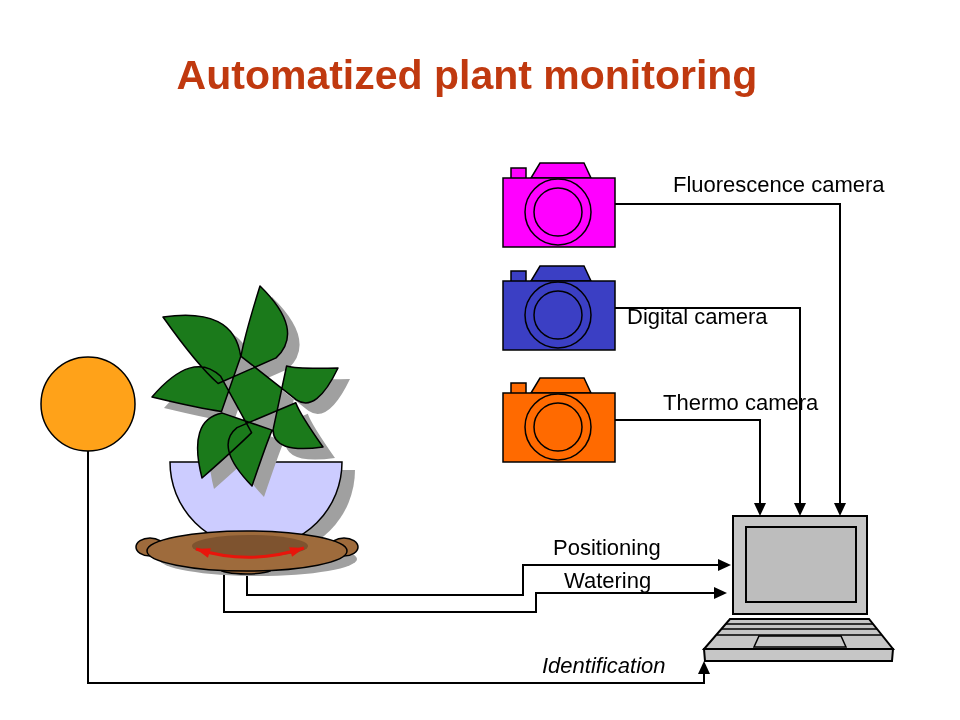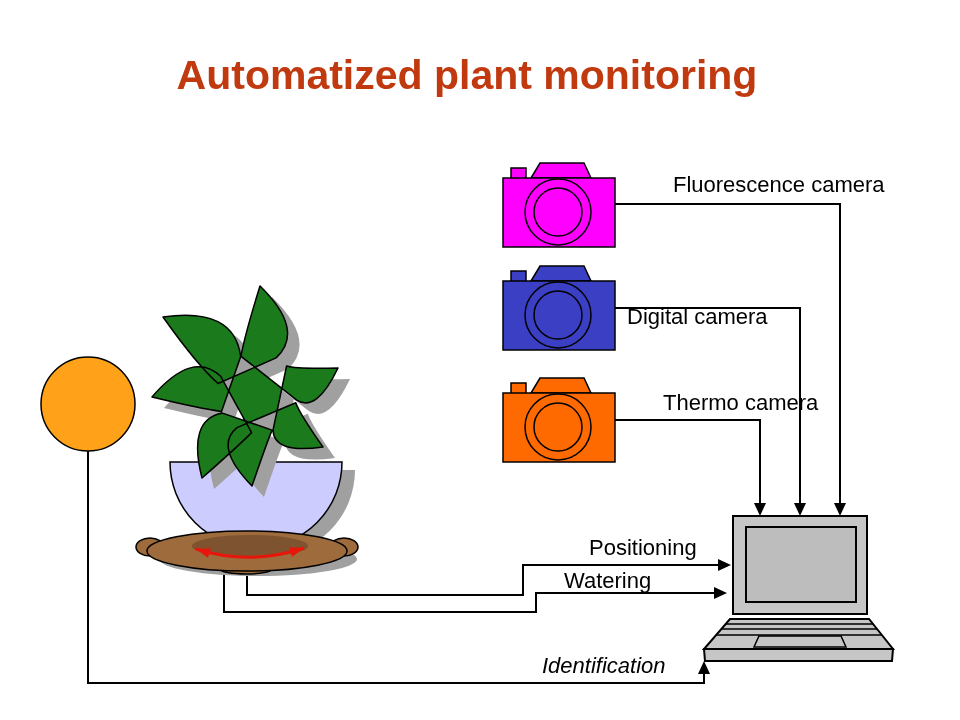--- a/index.html
+++ b/index.html
@@ -7,21 +7,21 @@
   .stage{position:relative;width:960px;height:720px;font-family:"Liberation Sans",sans-serif;background:#ffffff;}
   .slide-title{
     position:absolute;left:0;top:52px;width:934px;text-align:center;
     font-family:Liberation Sans, sans-serif;font-weight:bold;font-size:41px;
     letter-spacing:0px;white-space:nowrap;
   }
   .lbl{position:absolute;font-size:22px;color:#000;white-space:nowrap;line-height:26px;}
   #lbl-fluorescence{left:627px;top:172px;margin-left:46px;}
   #lbl-digital{left:627px;top:276px;margin-top:28px;}
   #lbl-thermo{left:627px;top:390px;margin-left:36px;}
-  #lbl-positioning{left:553px;top:535px;margin-left:36px;}
+  #lbl-positioning{left:553px;top:535px;}
   #lbl-watering{left:564px;top:568px;}
   #lbl-identification{left:542px;top:653px;font-style:italic;}
   svg{position:absolute;left:0;top:0;}
 </style>
 </head>
 <body>
 
 <div class="stage">
 
   <div class="slide-title" style="color: rgb(192, 57, 15);">Automatized plant monitoring</div>

